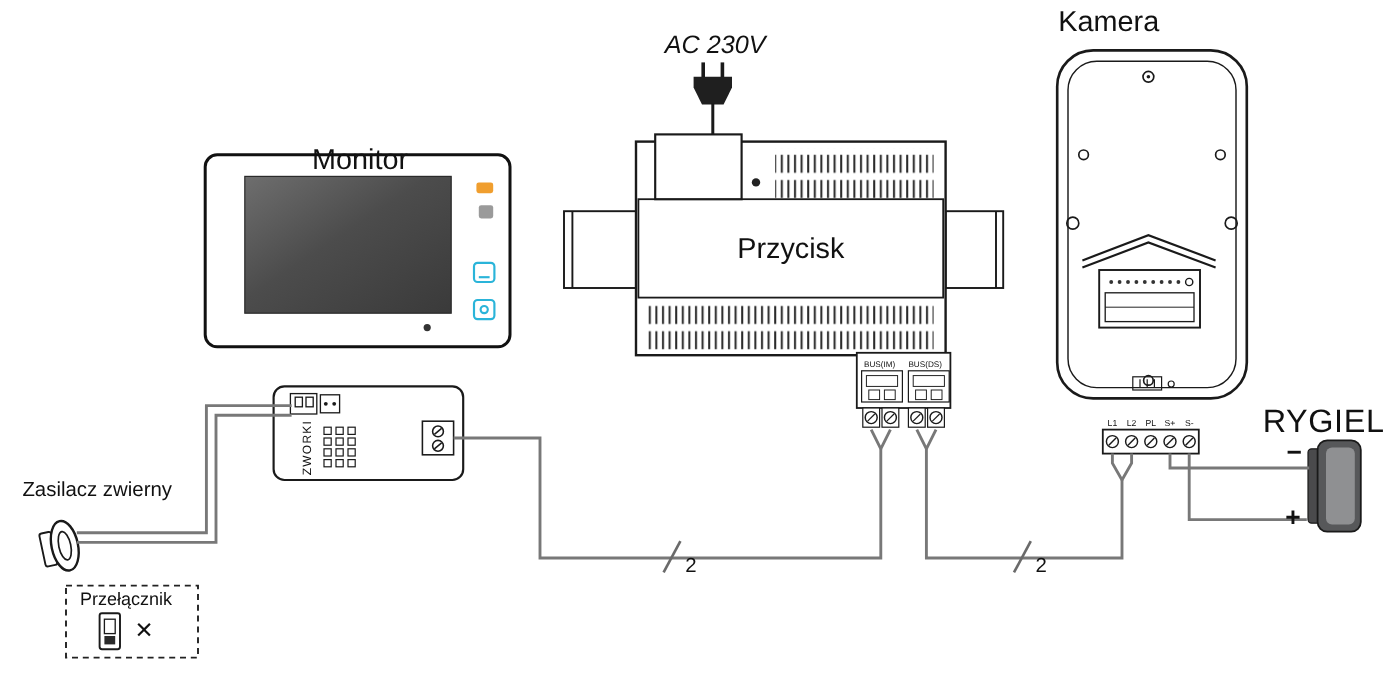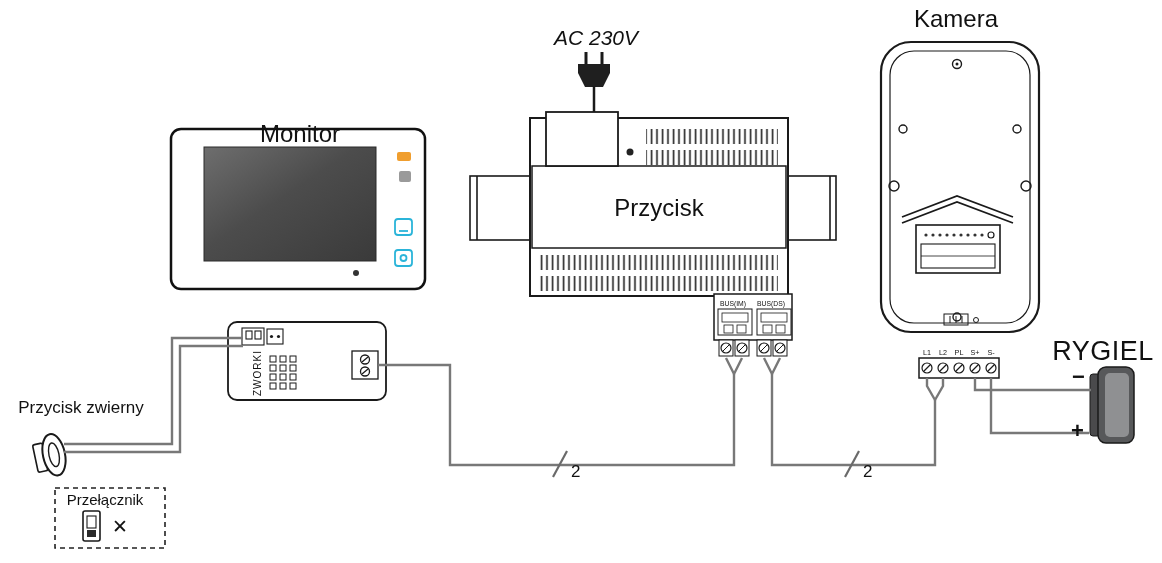--- a/index.html
+++ b/index.html
@@ -244,23 +244,23 @@
 
   <g stroke="#6a6a6a" stroke-width="2.2">
     <line x1="553" y1="477" x2="567" y2="451"></line>
     <line x1="845" y1="477" x2="859" y2="451"></line>
   </g>
 </svg>
 
 <div class="lbl lbl-big" style="left:300px;top:86px;margin-top:34px;">Monitor</div>
 <div class="lbl lbl-med" style="left:596px;top:26px;font-style:italic;">AC 230V</div>
 <div class="lbl lbl-big" style="left:659px;top:194px;">Przycisk</div>
-<div class="lbl lbl-big" style="left:956px;top:5px;">Kamera</div>
+<div class="lbl lbl-big" style="left:924px;top:5px;">Kamera</div>
 <div class="lbl lbl-rygiel" style="left:1103px;top:336px;">RYGIEL</div>
-<div class="lbl lbl-small" style="left:81px;top:398px;">Przycisk zwierny</div>
+<div class="lbl lbl-small" style="left:81px;top:398px;">Zasilacz zwierny</div>
 <div class="lbl lbl-tiny" style="left:105px;top:491px;">Przełącznik</div>
 <div class="lbl-zworki" style="left:257px;top:373px;">ZWORKI</div>
 <div class="lbl lbl-num" style="left:571px;top:462px;">2</div>
 <div class="lbl lbl-num" style="left:863px;top:462px;">2</div>
 <div class="lbl lbl-sign" style="left:1072px;top:364px;">−</div>
 <div class="lbl lbl-sign" style="left:1071px;top:418px;">+</div>
 <div class="lbl-cross" style="left:112px;top:515px;">✕</div>
 
 </div>
 

